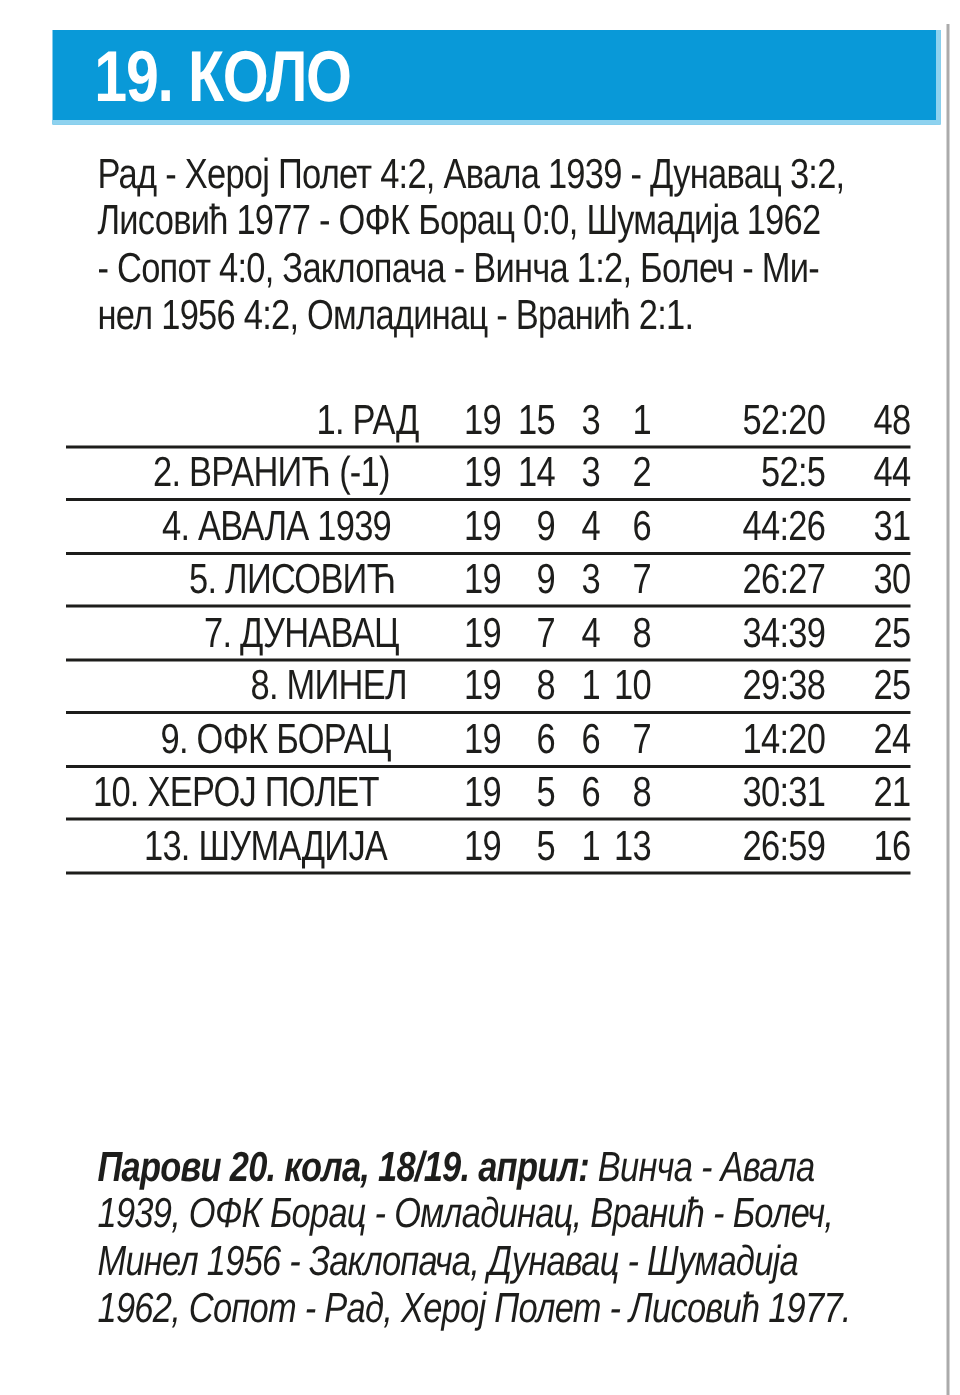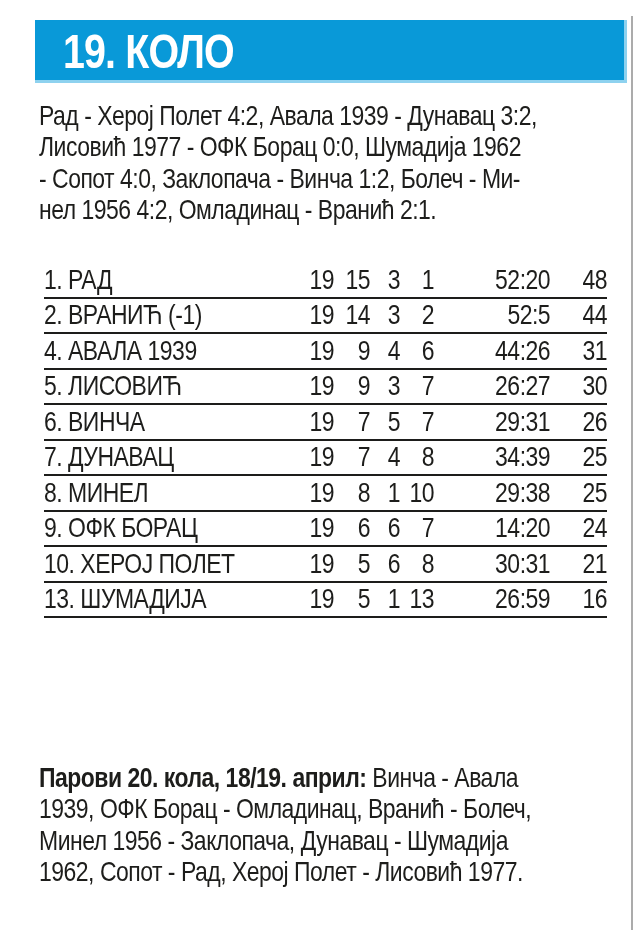--- a/index.html
+++ b/index.html
@@ -17,42 +17,42 @@
     border-right:3px solid #8ed2ef; border-bottom:3px solid #8ed2ef;
   }
   .banner-title {
     color:#ffffff; font-weight:bold; font-size:48px; line-height:56px;
     padding:4px 0 0 34px; white-space:nowrap;
     transform:scaleX(0.82); transform-origin:0 50%;
     letter-spacing:-1px;
   }
 
   
-  .para { position:absolute; left:39px; width:556px; }
+  .para { position:absolute; left:65px; width:556px; }
   .results { top:100px; }
-  .fixtures { top:762px; }
+  .fixtures { top:762px;font-style:italic; }
   .tline {
     font-size:28px; line-height:31.4px; white-space:nowrap;
     letter-spacing:-0.6px;
     transform:scaleX(0.82); transform-origin:0 50%;
   }
   .bold { font-weight:bold; }
 
   
   table.standings {
     position:absolute; left:44px; top:263px; width:563px;
     border-collapse:collapse; table-layout:fixed;
   }
   table.standings td {
     height:33.5px; padding:0; vertical-align:middle;
     border-bottom:2px solid #1d1d1b;
     font-size:28px; letter-spacing:-0.6px; white-space:nowrap;
   }
   .sx { display:inline-block; transform:scaleX(0.82); }
-  td.c-team { text-align:left; padding-left:5px; }
+  td.c-team { text-align:right; padding-left:5px; }
   td.c-team .sx { transform-origin:0 50%; }
   td.c-p, td.c-w, td.c-d, td.c-l, td.c-goals, td.c-pts { text-align:right; }
   td.c-p .sx, td.c-w .sx, td.c-d .sx, td.c-l .sx,
   td.c-goals .sx, td.c-pts .sx { transform-origin:100% 50%; }
 
   
   .vrule {
     position:absolute; left:631px; top:16px; width:2px; height:914px;
     background:#ababab;
   }
@@ -114,29 +114,20 @@
         <tr>
       <td class="c-team"><span class="sx">5. ЛИСОВИЋ</span></td>
       <td class="c-p"><span class="sx">19</span></td>
       <td class="c-w"><span class="sx">9</span></td>
       <td class="c-d"><span class="sx">3</span></td>
       <td class="c-l"><span class="sx">7</span></td>
       <td class="c-goals"><span class="sx">26:27</span></td>
       <td class="c-pts"><span class="sx">30</span></td>
     </tr>
         <tr>
-      <td class="c-team"><span class="sx">6. ВИНЧА</span></td>
-      <td class="c-p"><span class="sx">19</span></td>
-      <td class="c-w"><span class="sx">7</span></td>
-      <td class="c-d"><span class="sx">5</span></td>
-      <td class="c-l"><span class="sx">7</span></td>
-      <td class="c-goals"><span class="sx">29:31</span></td>
-      <td class="c-pts"><span class="sx">26</span></td>
-    </tr>
-        <tr>
       <td class="c-team"><span class="sx">7. ДУНАВАЦ</span></td>
       <td class="c-p"><span class="sx">19</span></td>
       <td class="c-w"><span class="sx">7</span></td>
       <td class="c-d"><span class="sx">4</span></td>
       <td class="c-l"><span class="sx">8</span></td>
       <td class="c-goals"><span class="sx">34:39</span></td>
       <td class="c-pts"><span class="sx">25</span></td>
     </tr>
         <tr>
       <td class="c-team"><span class="sx">8. МИНЕЛ</span></td>

